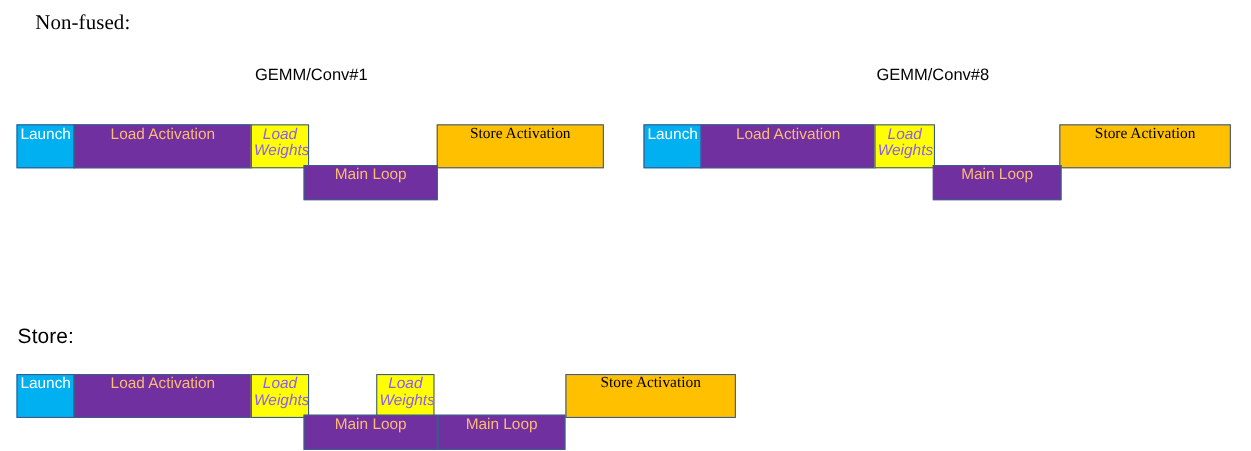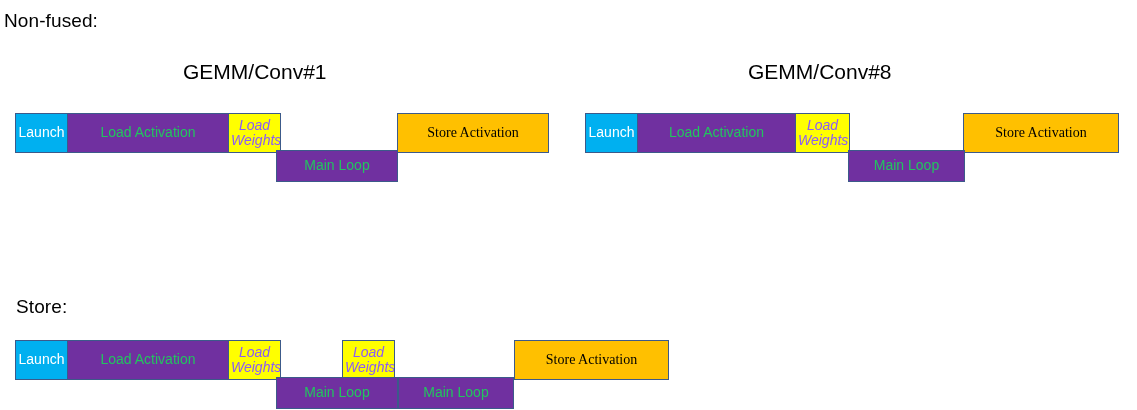--- a/index.html
+++ b/index.html
@@ -18,56 +18,57 @@
   .section-label {
     position: absolute;
     font-size: 19px;
     font-weight: 400;
     color: #000000;
     letter-spacing: 0.1px;
     white-space: nowrap;
   }
   .group-title {
     position: absolute;
-    font-size: 21px;
+    font-size: 15px;
     font-weight: 400;
     color: #000000;
     white-space: nowrap;
+    text-align: center;
   }
   .bar {
     position: absolute;
     box-sizing: border-box;
     border: 1px solid #3c5a8a;
     display: flex;
-    align-items: center;
+    align-items: flex-start;
     justify-content: center;
     text-align: center;
     line-height: 1.08;
     white-space: nowrap;
     overflow: hidden;
   }
   .bar.wrap {
     white-space: normal;
     word-break: normal;
   }
   .bar-label {
     display: block;
     width: 100%;
     padding: 0 2px;
     box-sizing: border-box;
   }
   .c-launch   { background: #00B0F0; color: #ffffff; font-size: 14px; }
-  .c-purple   { background: #7030A0; color: #22c55e; font-size: 14px; }
+  .c-purple   { background: #7030A0; color: #fdba74; font-size: 14px; }
   .c-yellow   { background: #FFFF00; color: #8b5cf6; font-size: 14px; font-style: italic; }
   .c-orange   { background: #FFC000; color: #000000; font-size: 14px; font-family: Liberation Serif, serif; }
 </style>
 </head>
 <body>
 
-<div class="section-label" style="left:4px; top:10px;">Non-fused:</div>
+<div class="section-label" style="left:32px; top:10px;font-family:Liberation Serif, serif;">Non-fused:</div>
 
 <div class="group-title" style="left:183px; top:60px; width:200px;">GEMM/Conv#1</div>
 
 <div class="group-title" style="left:748px; top:60px; width:200px;">GEMM/Conv#8</div>
 
 <div class="bar c-launch" style="left:15px; top:113px; width:53px; height:40px;">
   <span class="bar-label">Launch</span>
 </div>
 
 <div class="bar c-purple" style="left:67px; top:113px; width:162px; height:40px;">

